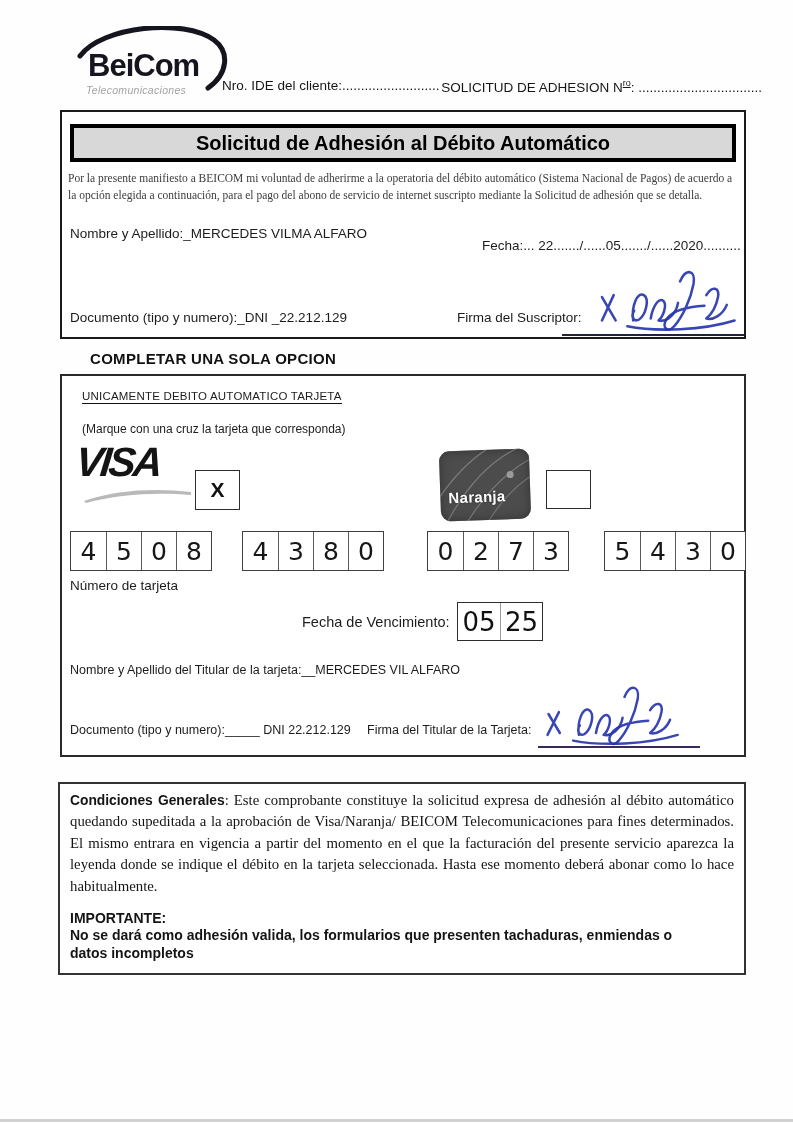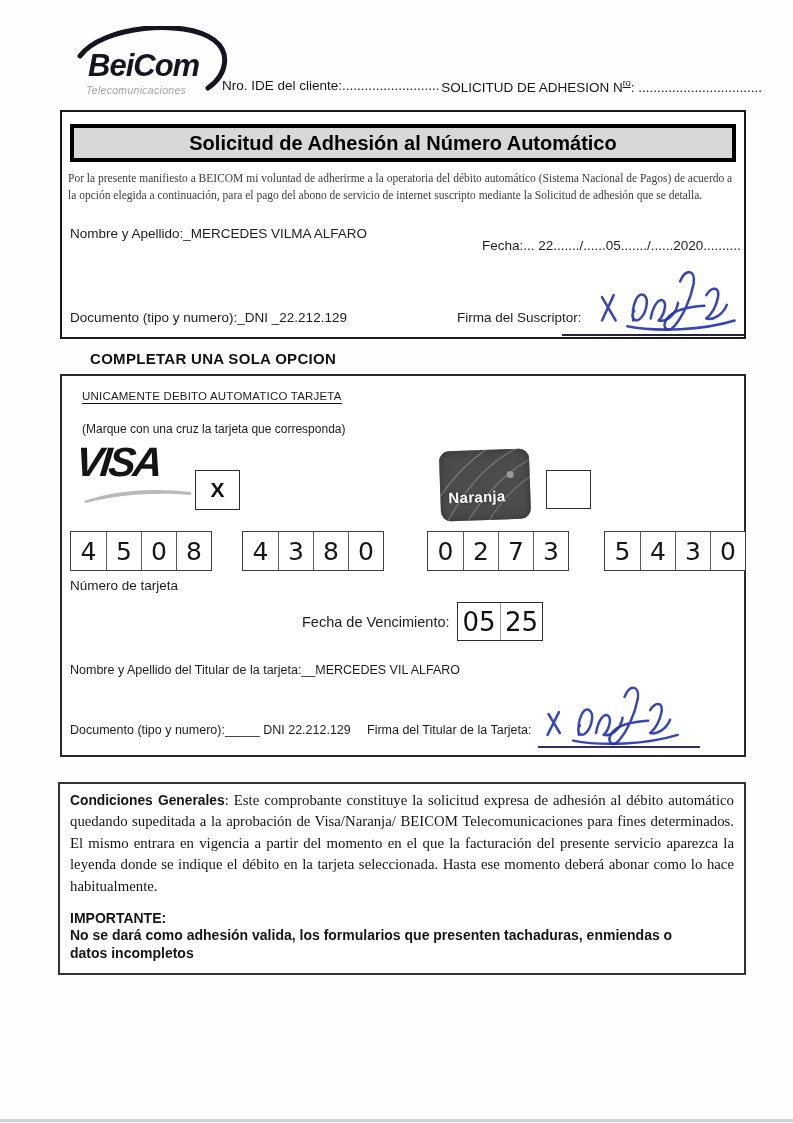--- a/index.html
+++ b/index.html
@@ -7,21 +7,21 @@
   .page {
     position:relative; width:793px; height:1123px; margin:0 auto;
     background:#fefefe; overflow:hidden;
     font-family:"Liberation Sans", sans-serif; color:#1c1c1c;
   }
   
   .logo { position:absolute; left:58px; top:26px; width:185px; height:80px; }
   .logo svg { position:absolute; left:0; top:0; }
   .logo-name {
     position:absolute; left:30px; top:22px; font-size:31px; font-weight:bold;
-    font-style:italic; letter-spacing:-1px; color:#15151f;
+    letter-spacing:-1px; color:#15151f;
   }
   .logo-tagline {
     position:absolute; left:28px; top:58px; font-size:10.5px; font-style:italic;
     color:#a3a3a3; letter-spacing:0.3px;
   }
   .conf-note {
     position:absolute; left:213px; top:28px; width:560px; font-size:14px;
     color:#161616; white-space:nowrap;
   }
   .solicitud-line {
@@ -134,21 +134,21 @@
   </div>
 
 
   <div class="solicitud-line">
     <span>Nro. IDE del cliente:..........................</span>
     <span><span>SOLICITUD DE ADHESION N</span><sup>ro</sup><span>: .................................</span></span>
   </div>
 
   <div class="box1">
     <div class="titlebar">
-      <span>Solicitud de Adhesión al Número Automático</span>
+      <span>Solicitud de Adhesión al Débito Automático</span>
     </div>
     <div class="intro">Por la presente manifiesto a BEICOM  mi voluntad de adherirme a la operatoria del débito automático (Sistema Nacional de Pagos) de acuerdo  a la opción elegida a continuación, para el pago del abono de servicio de internet suscripto mediante la Solicitud de adhesión que se detalla.</div>
 
     <div class="nombre-row">
       <span>Nombre y Apellido:</span><span>_MERCEDES VILMA ALFARO</span>
     </div>
     <div class="fecha-field">Fecha:... 22......./......05......./......2020..........</div>
 
     <div class="doc-row">
       <span>Documento (tipo y numero):</span><span>_DNI _22.212.129</span>

